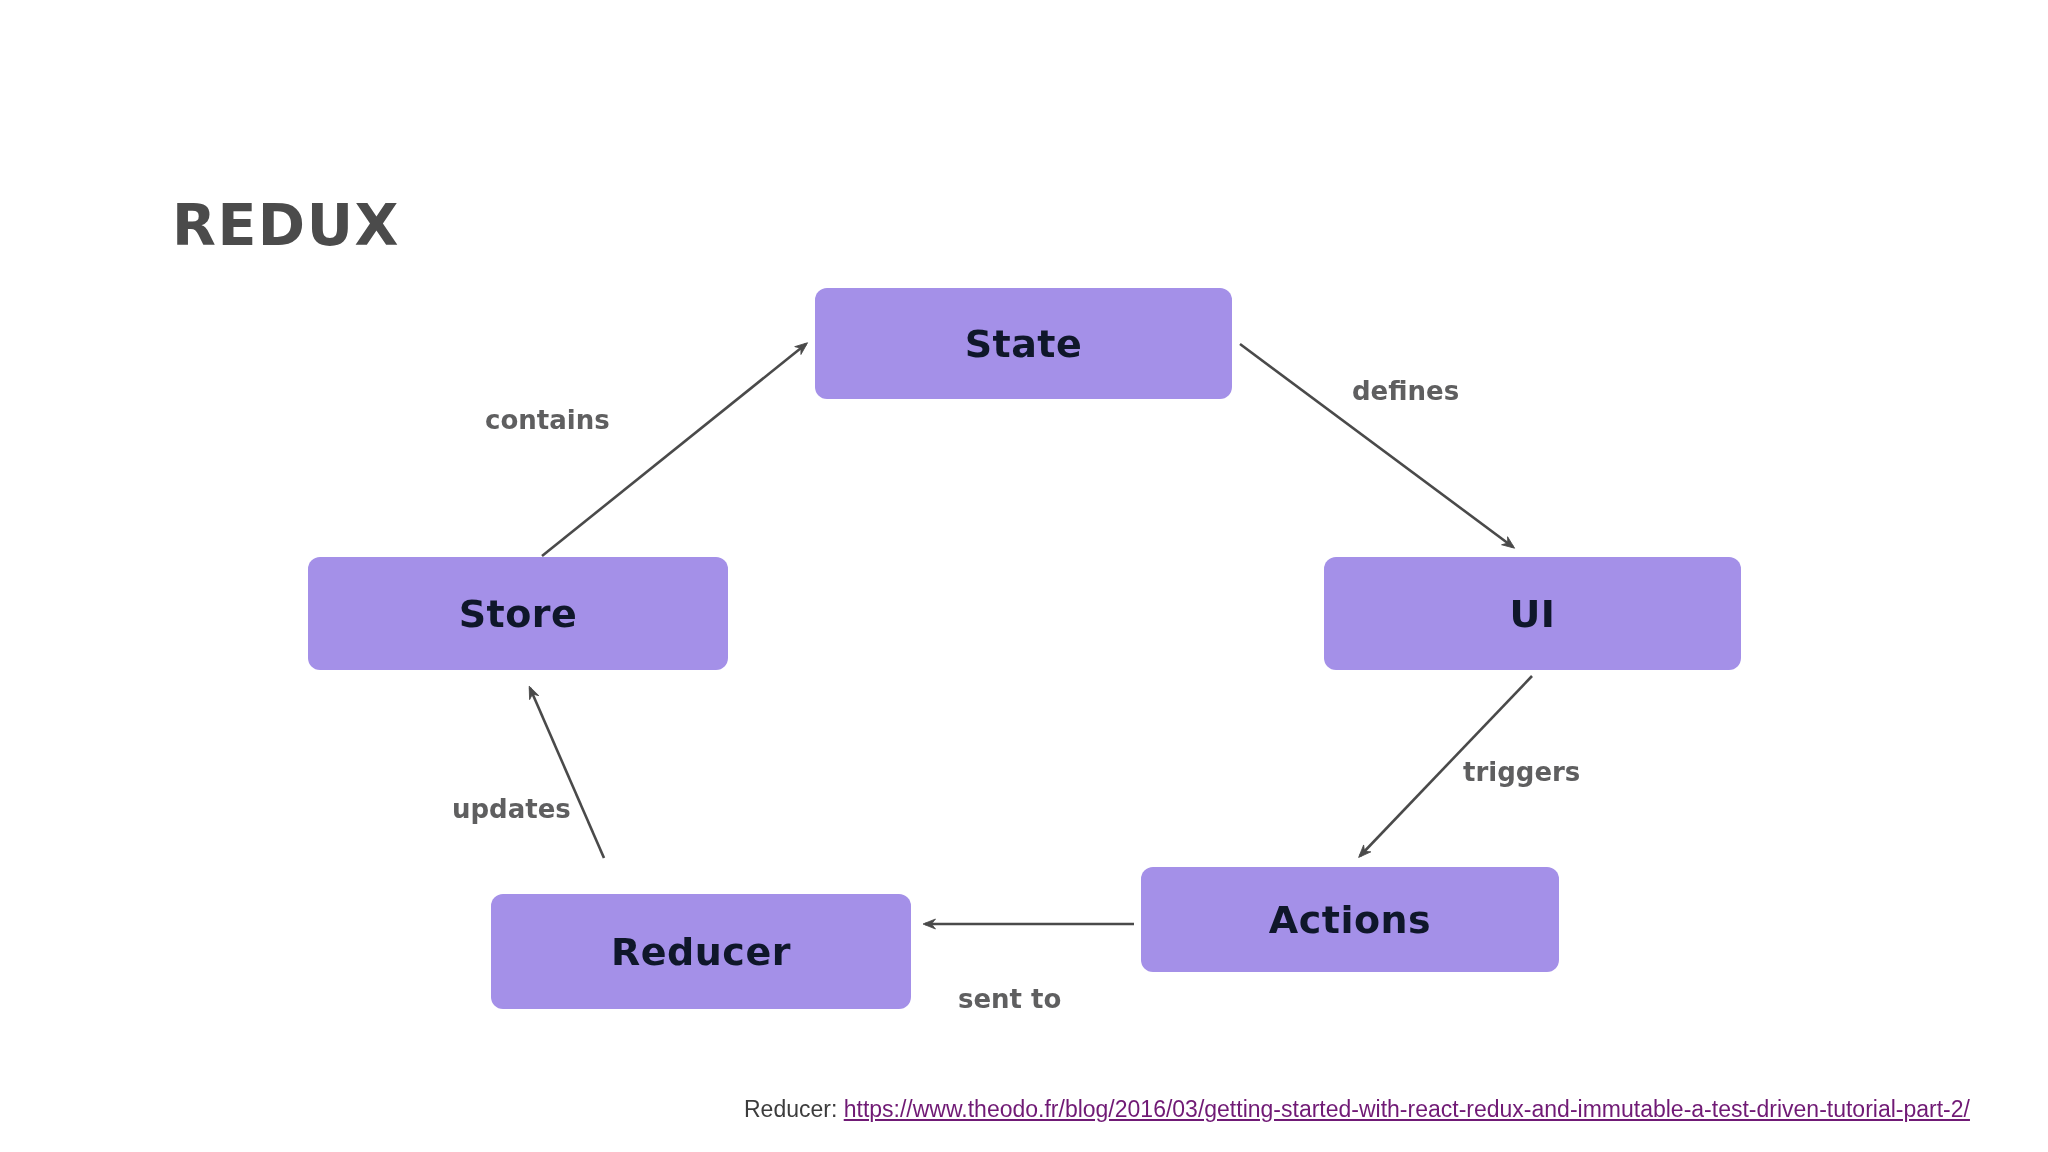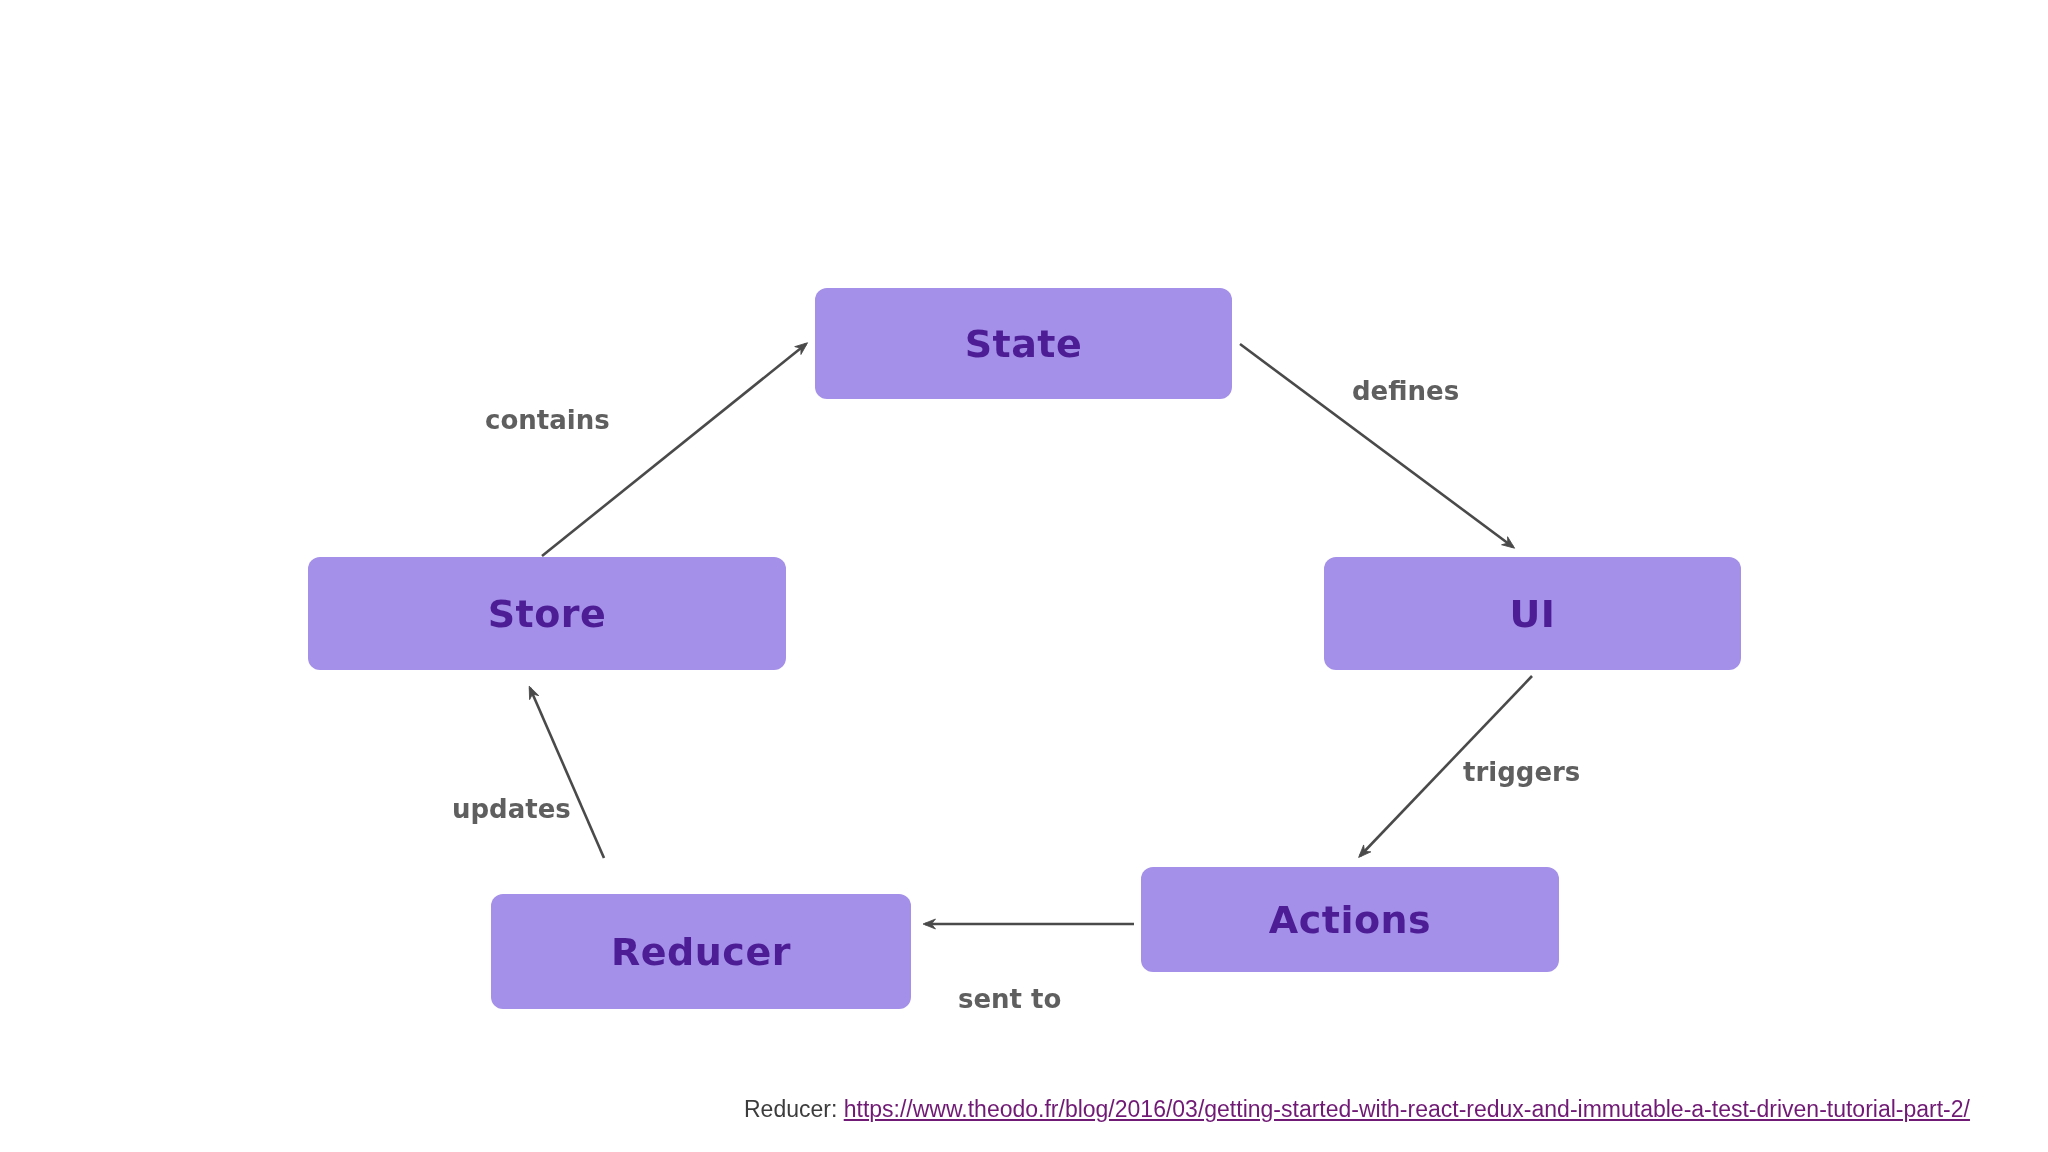--- a/index.html
+++ b/index.html
@@ -53,30 +53,30 @@
   }
 
   
   .node {
     position: absolute;
     background: #a490e8;
     border-radius: 12px;
     display: flex;
     align-items: center;
     justify-content: center;
-    color: #4c1d95;
+    color: #0f172a;
     font-weight: bold;
     font-size: 38px;
     letter-spacing: 0.5px;
     box-sizing: border-box;
     font-family: "DejaVu Sans", sans-serif;
   }
 
   #node-state   { left: 815px;  top: 288px; width: 417px; height: 111px; }
-  #node-store   { left: 308px;  top: 557px; width: 478px; height: 113px; }
+  #node-store   { left: 308px;  top: 557px; width: 420px; height: 113px; }
   #node-ui      { left: 1324px; top: 557px; width: 417px; height: 113px; }
   #node-reducer { left: 491px;  top: 894px; width: 420px; height: 115px; }
   #node-actions { left: 1141px; top: 867px; width: 418px; height: 105px; }
 
   
   .edge-label {
     position: absolute;
     color: #5f5f60;
     font-weight: bold;
     font-size: 26px;
@@ -103,20 +103,21 @@
   #footer-link {
     color: #701a75;
     text-decoration: underline;
   }
 </style>
 </head>
 <body>
 
 <div id="slide">
 
+  <div id="title">REDUX</div>
 
   <div id="diagram">
 
     <svg id="edge-layer" viewBox="0 0 2048 1152">
       <defs>
         <marker id="arrowhead" markerWidth="16" markerHeight="16" refX="11" refY="5.5" orient="auto" markerUnits="userSpaceOnUse">
           <path d="M 0.5 0.5 L 13 5.5 L 0.5 10.5 L 4.5 5.5 Z" fill="#4a4a4a" stroke="#4a4a4a" stroke-width="0.8" stroke-linejoin="round"></path>
         </marker>
       </defs>
 

